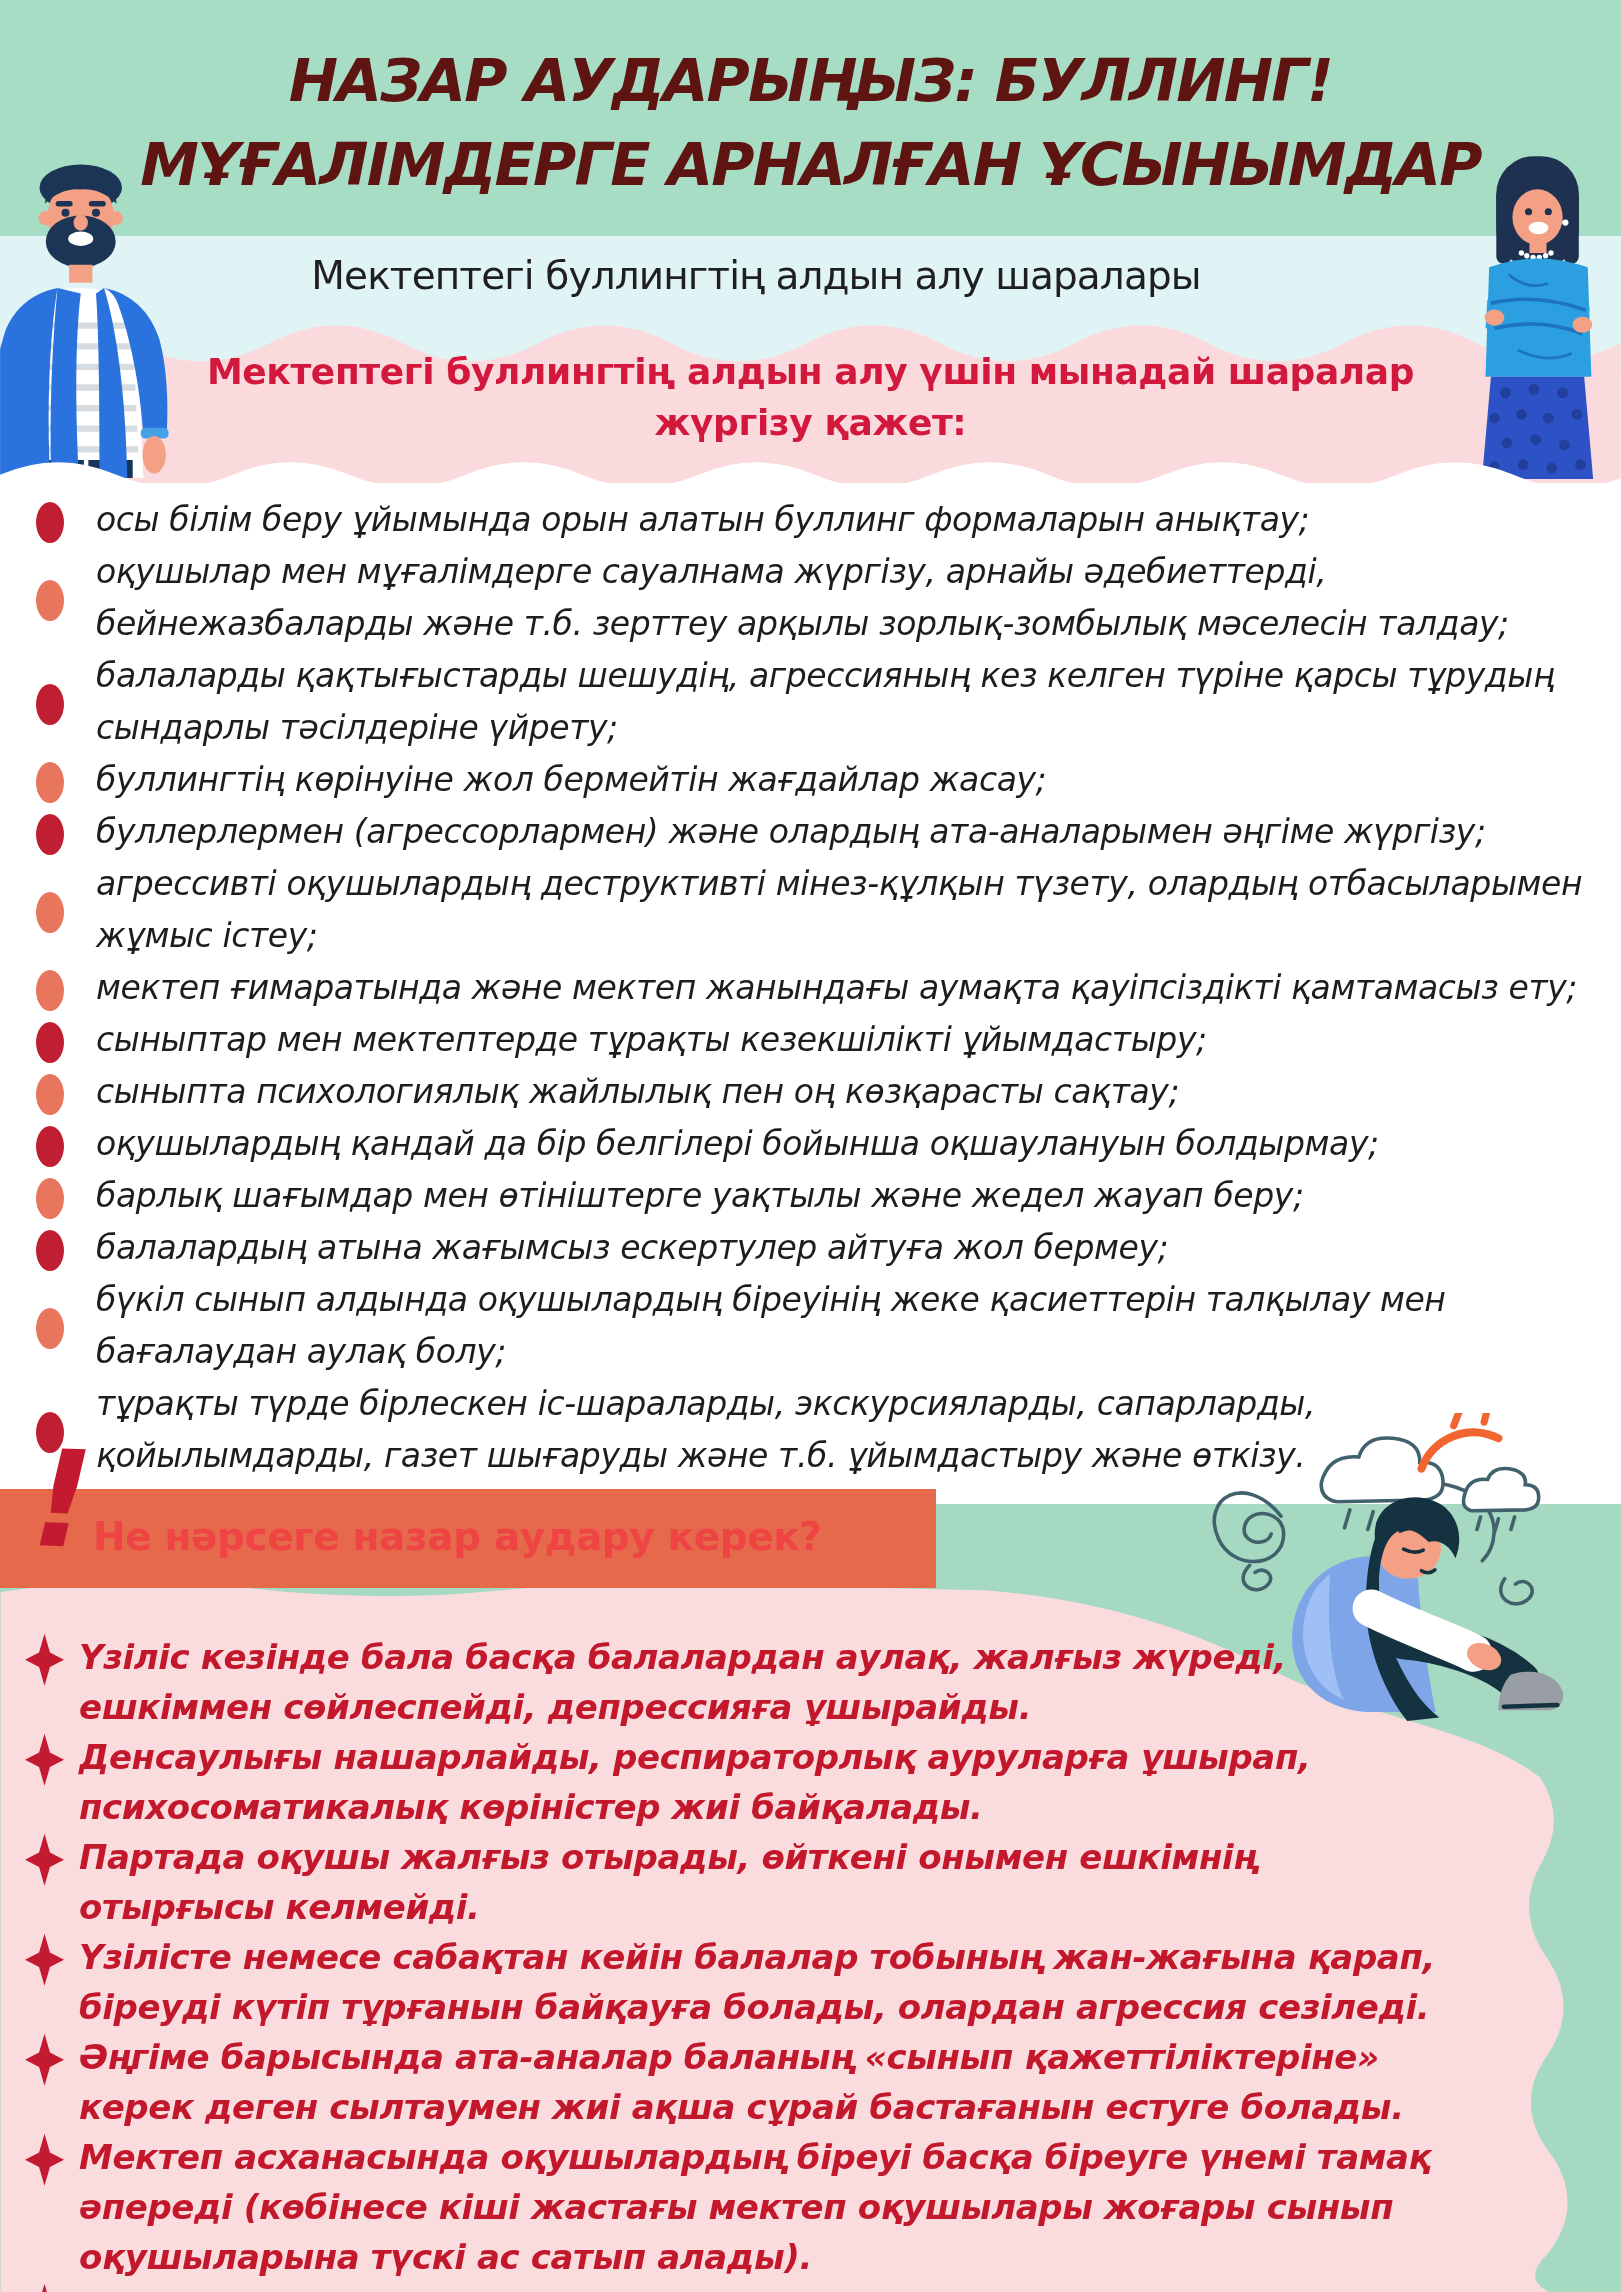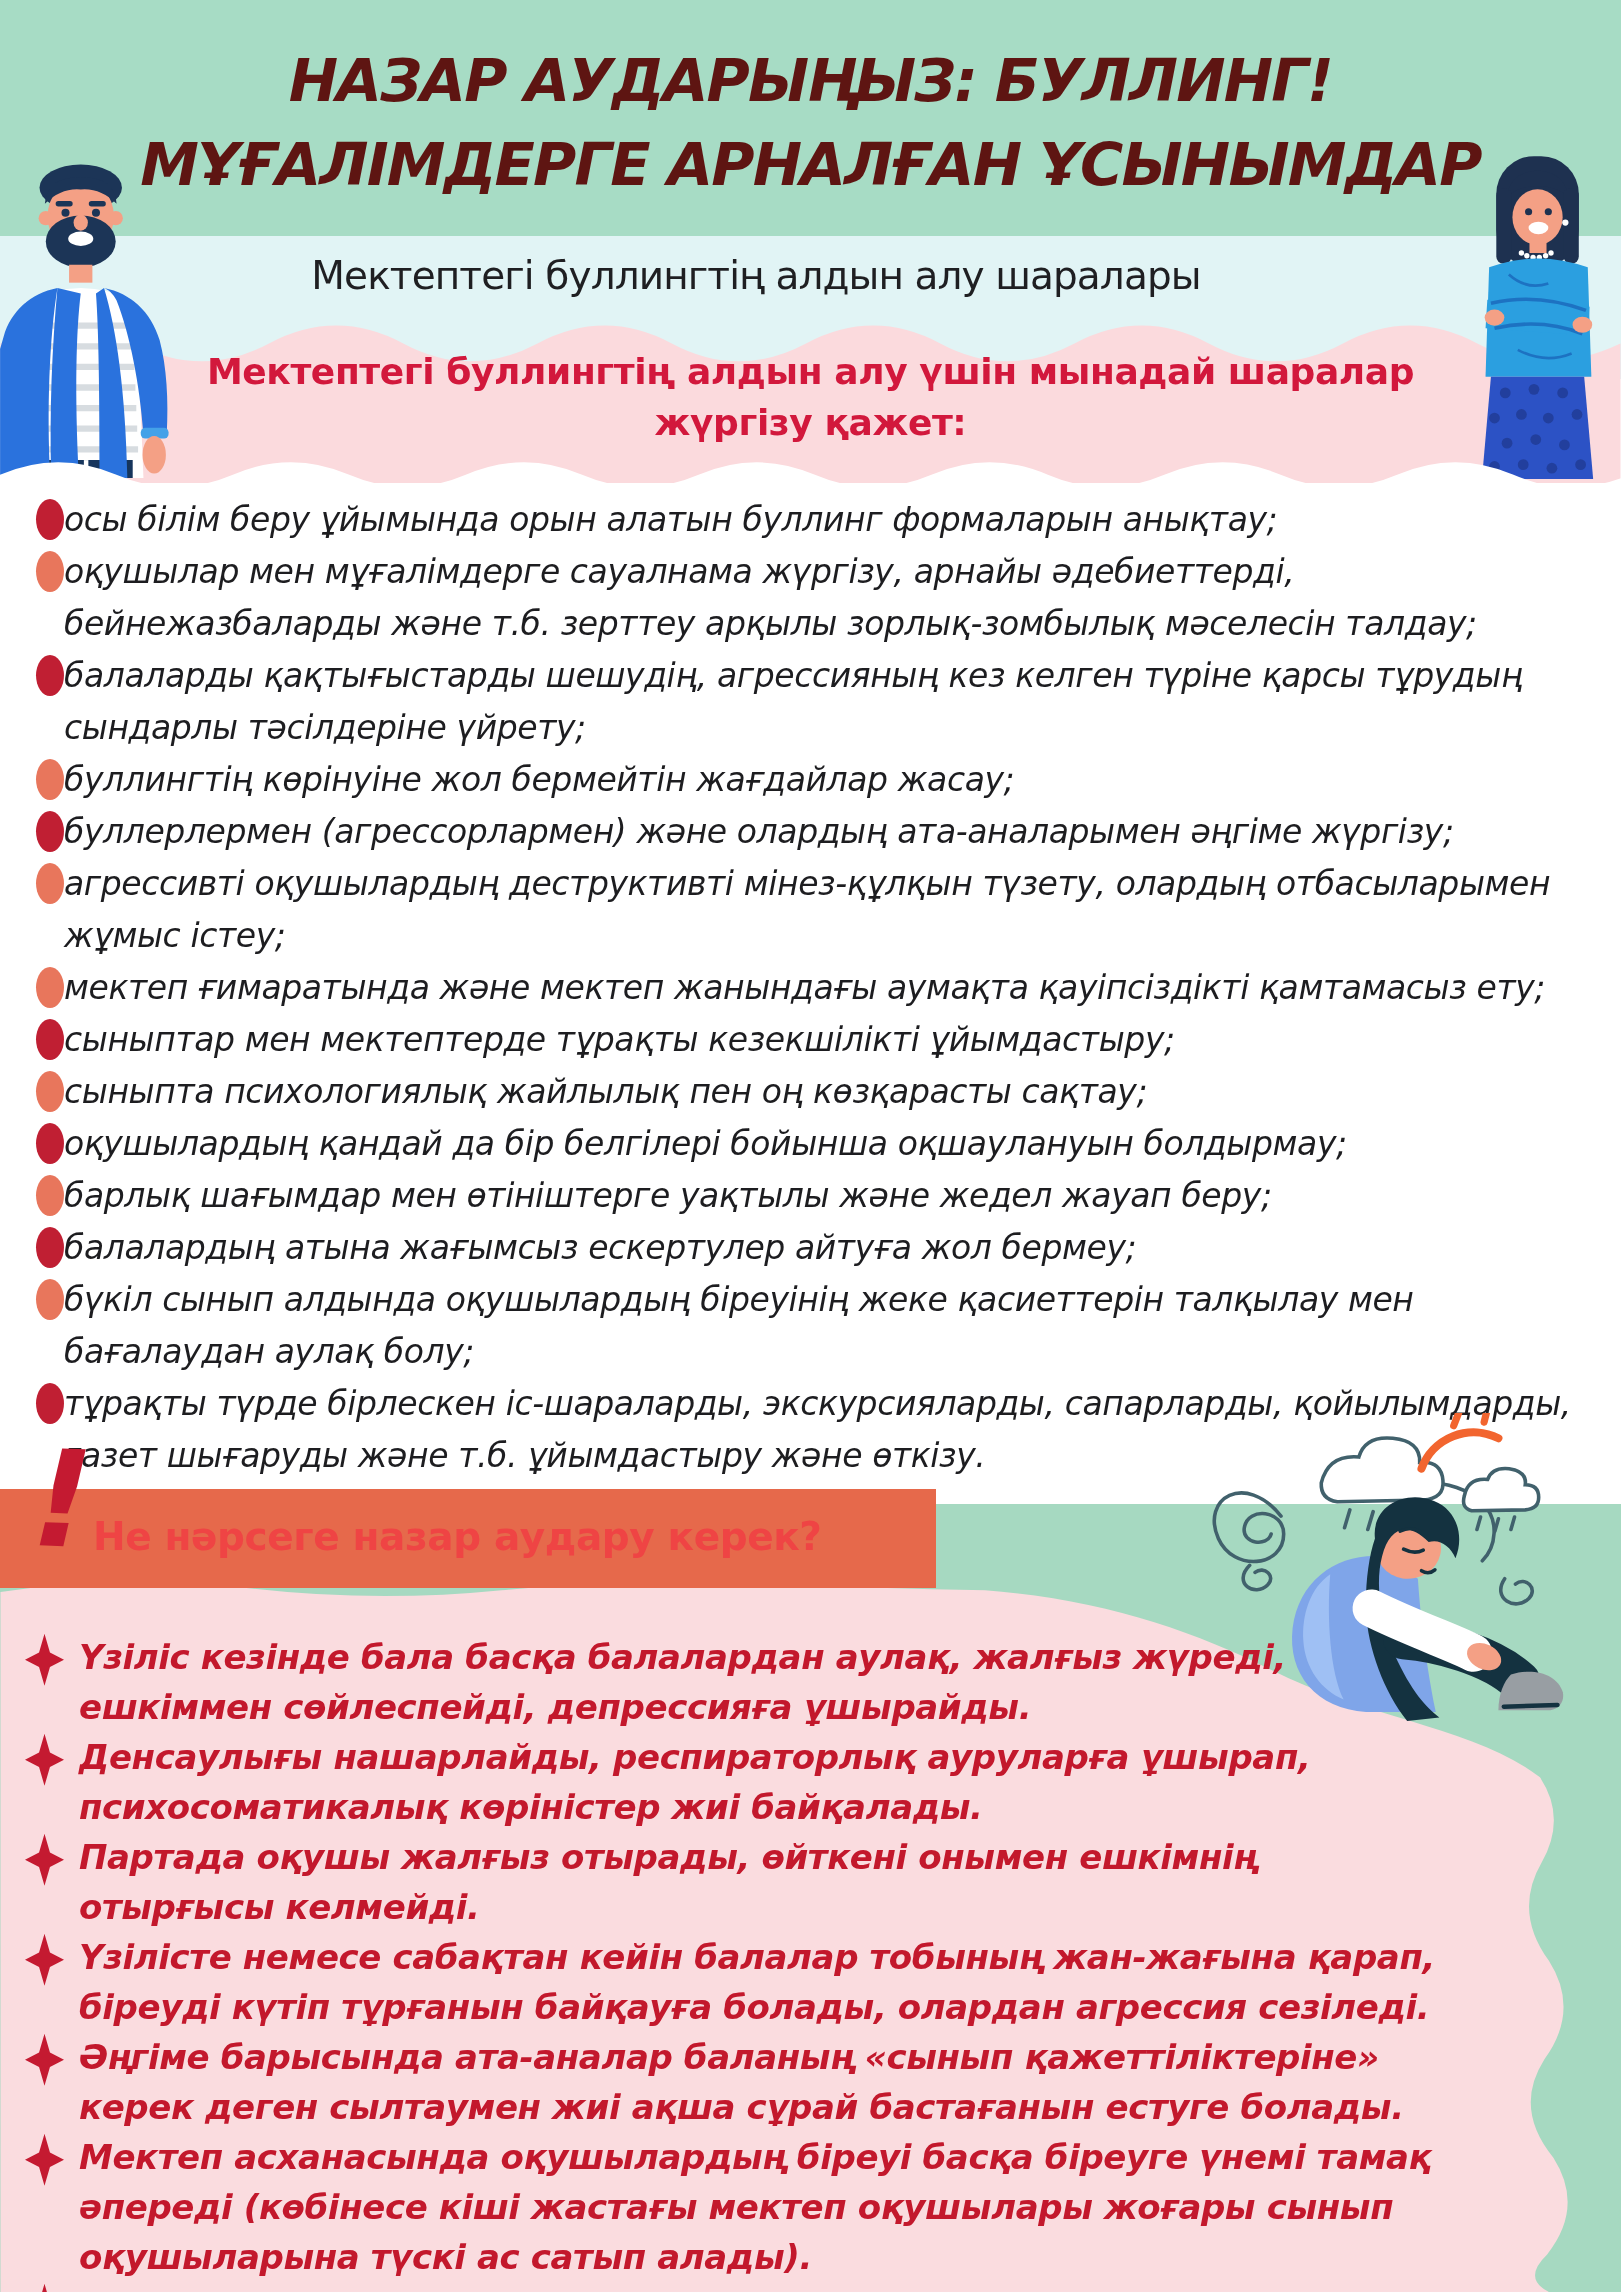--- a/index.html
+++ b/index.html
@@ -18,21 +18,21 @@
     letter-spacing:-1.8px; color:#5e1512;}
   .subtitle{left:0; top:253px; width:1512px; text-align:center;
     font-size:39px; color:#1f1f22; letter-spacing:-0.9px;}
 
   .pink-banner-svg{left:0; top:304px; width:1621px; height:179px;}
   .pink-heading{left:0; top:346px; width:1621px; text-align:center;
     font-weight:bold; font-size:36px; line-height:51px; color:#d2183c; letter-spacing:-0.4px;}
 
   
   .list1{left:36px; top:494px; width:1549px;}
-  .list1-item{display:flex; align-items:flex-start;}
+  .list1-item{display:flex; gap:32px; align-items:center;}
   .bullet-oval{flex:0 0 auto; width:28px; height:41px; border-radius:50%; margin-top:5.4px;}
   .b-crimson{background:#c01f33;}
   .b-orange{background:#e8765c;}
   .list1-text{margin:0; font-style:italic; font-size:33px; line-height:52px;
     color:#1d1d20; letter-spacing:-0.4px;}
 
   
   .attn-banner{left:0; top:1489px; width:936px; height:99px; background:#e6694b;}
   .attn-heading{left:93px; top:1514px; width:806px; font-weight:bold; font-size:39px;
     color:#ef4444; letter-spacing:-0.4px;}

